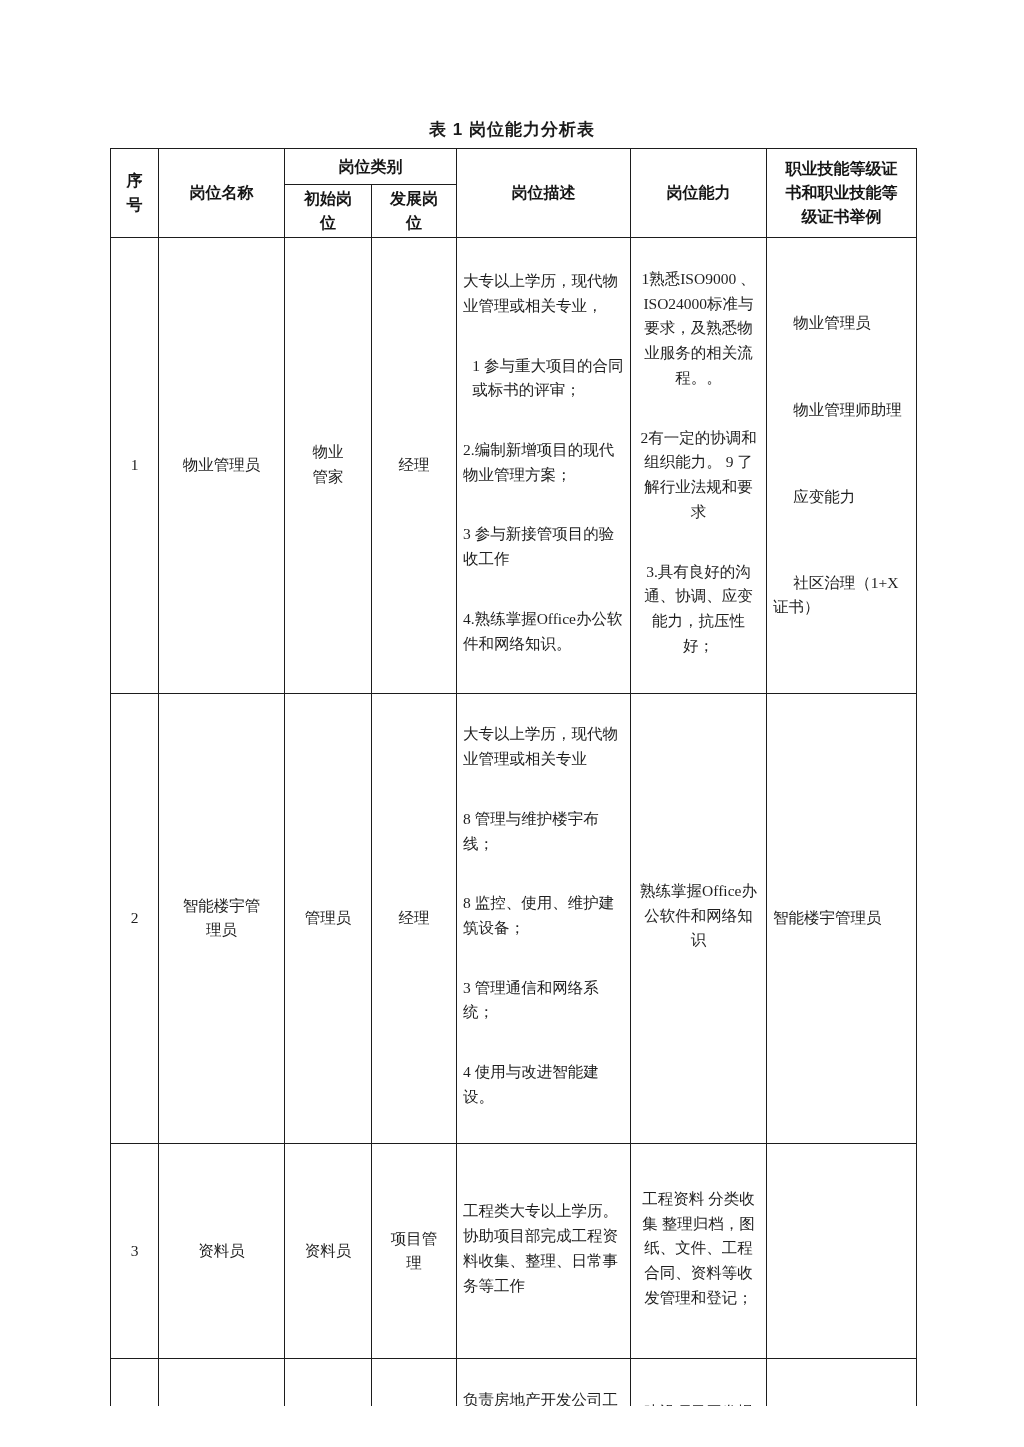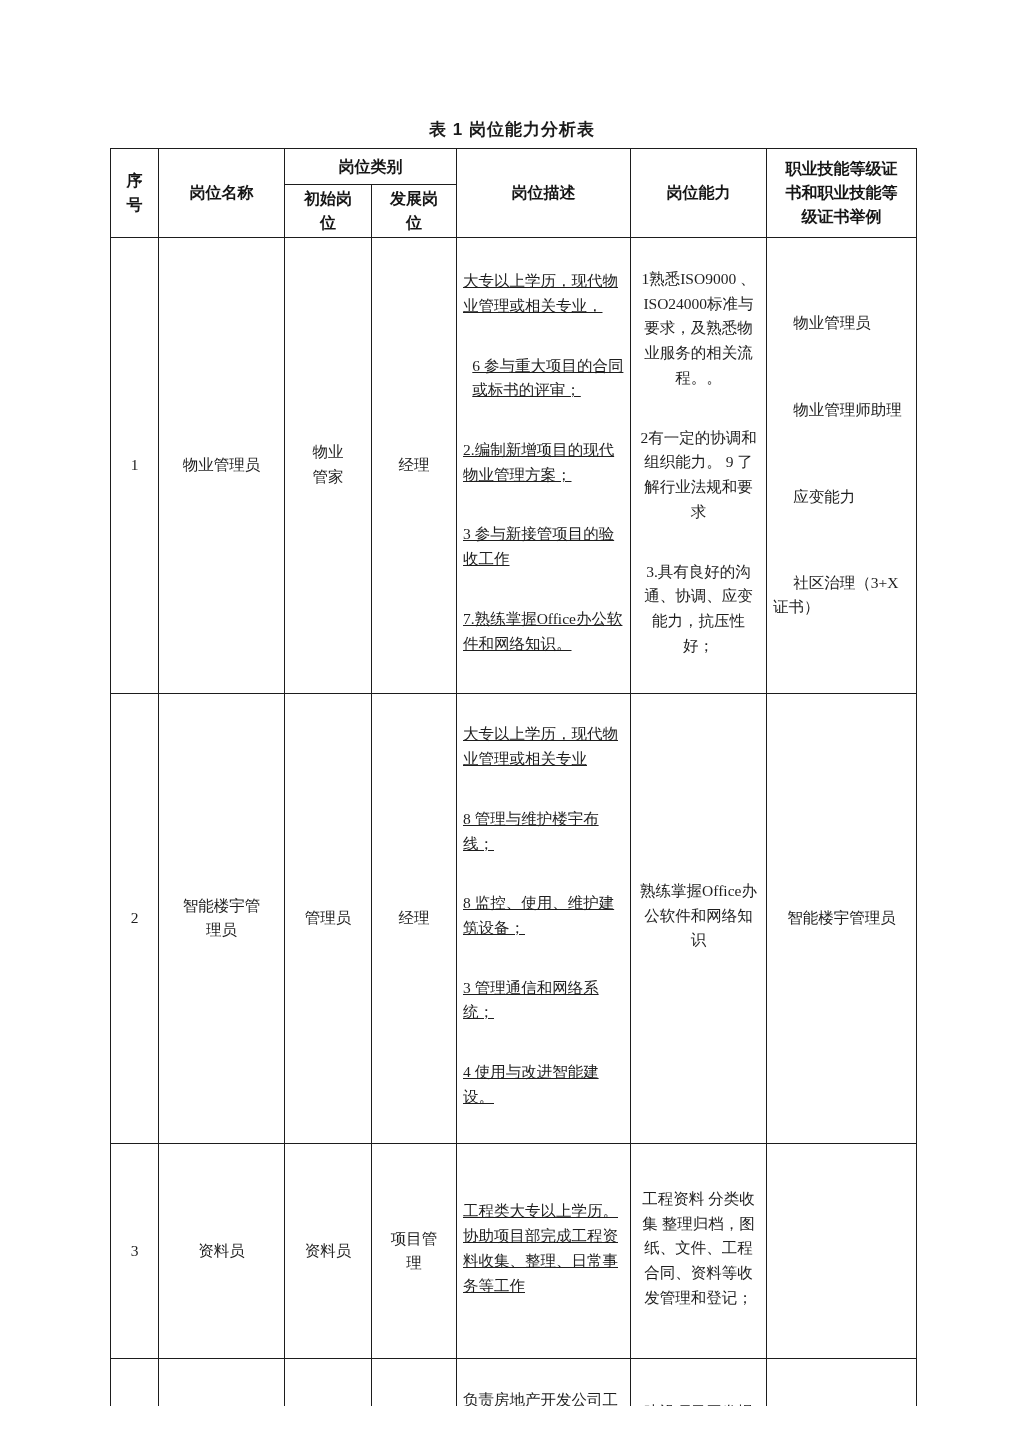--- a/index.html
+++ b/index.html
@@ -55,23 +55,23 @@
     vertical-align:middle;
     padding:4px 6px;
   }
   tr.hr1{height:36px;}
   tr.hr2{height:48px;}
   tr.r0{height:396px;}
   tr.r1{height:289px;}
   tr.r2{height:215px;}
   tr.r3{height:130px;}
   .c-num,.c-name,.c-init,.c-dev{text-align:center;}
-  .c-desc{text-align:left;padding:4px 8px;text-decoration:underline;}
+  .c-desc{text-align:left;padding:4px 8px;}
   .c-abil{text-align:center;vertical-align:top;padding:8px 8px;}
-  .c-cert{text-align:center;}
+  .c-cert{text-align:left;}
   .c-desc p,.c-abil p{margin:5px 0;}
   .c-desc p:first-child,.c-abil p:first-child{margin-top:0;}
   .p-ind{padding-left:0.6em;}
   .cert-list{text-align:left;padding:0 5px;}
   .cert-list p{margin:19px 0;text-indent:1.3em;line-height:1.55;}
 </style>
 </head>
 <body>
 
 <div class="page">
@@ -110,35 +110,35 @@
       </tr>
 
       <tr class="r0">
         <td class="c-num">1</td>
         <td class="c-name">物业管理员</td>
         <td class="c-init">物业
 管家</td>
         <td class="c-dev">经理</td>
         <td class="c-desc">
           <p>大专以上学历，现代物业管理或相关专业，</p>
-          <p class="p-ind">6 参与重大项目的合同或标书的评审；</p>
+          <p class="p-ind">1 参与重大项目的合同或标书的评审；</p>
           <p>2.编制新增项目的现代物业管理方案；</p>
           <p>3 参与新接管项目的验收工作</p>
-          <p>7.熟练掌握Office办公软件和网络知识。</p>
+          <p>4.熟练掌握Office办公软件和网络知识。</p>
         </td>
         <td class="c-abil">
           <p>1熟悉ISO9000 、ISO24000标准与要求，及熟悉物业服务的相关流程。。</p>
           <p>2有一定的协调和组织能力。 9 了解行业法规和要求</p>
           <p>3.具有良好的沟通、协调、应变能力，抗压性好；</p>
         </td>
         <td class="c-cert cert-list">
           <p>物业管理员</p>
           <p>物业管理师助理</p>
           <p>应变能力</p>
-          <p>社区治理（3+X证书）</p>
+          <p>社区治理（1+X证书）</p>
         </td>
       </tr>
 
       <tr class="r1">
         <td class="c-num">2</td>
         <td class="c-name">智能楼宇管
 理员</td>
         <td class="c-init">管理员</td>
         <td class="c-dev">经理</td>
         <td class="c-desc" style="vertical-align:top;">

